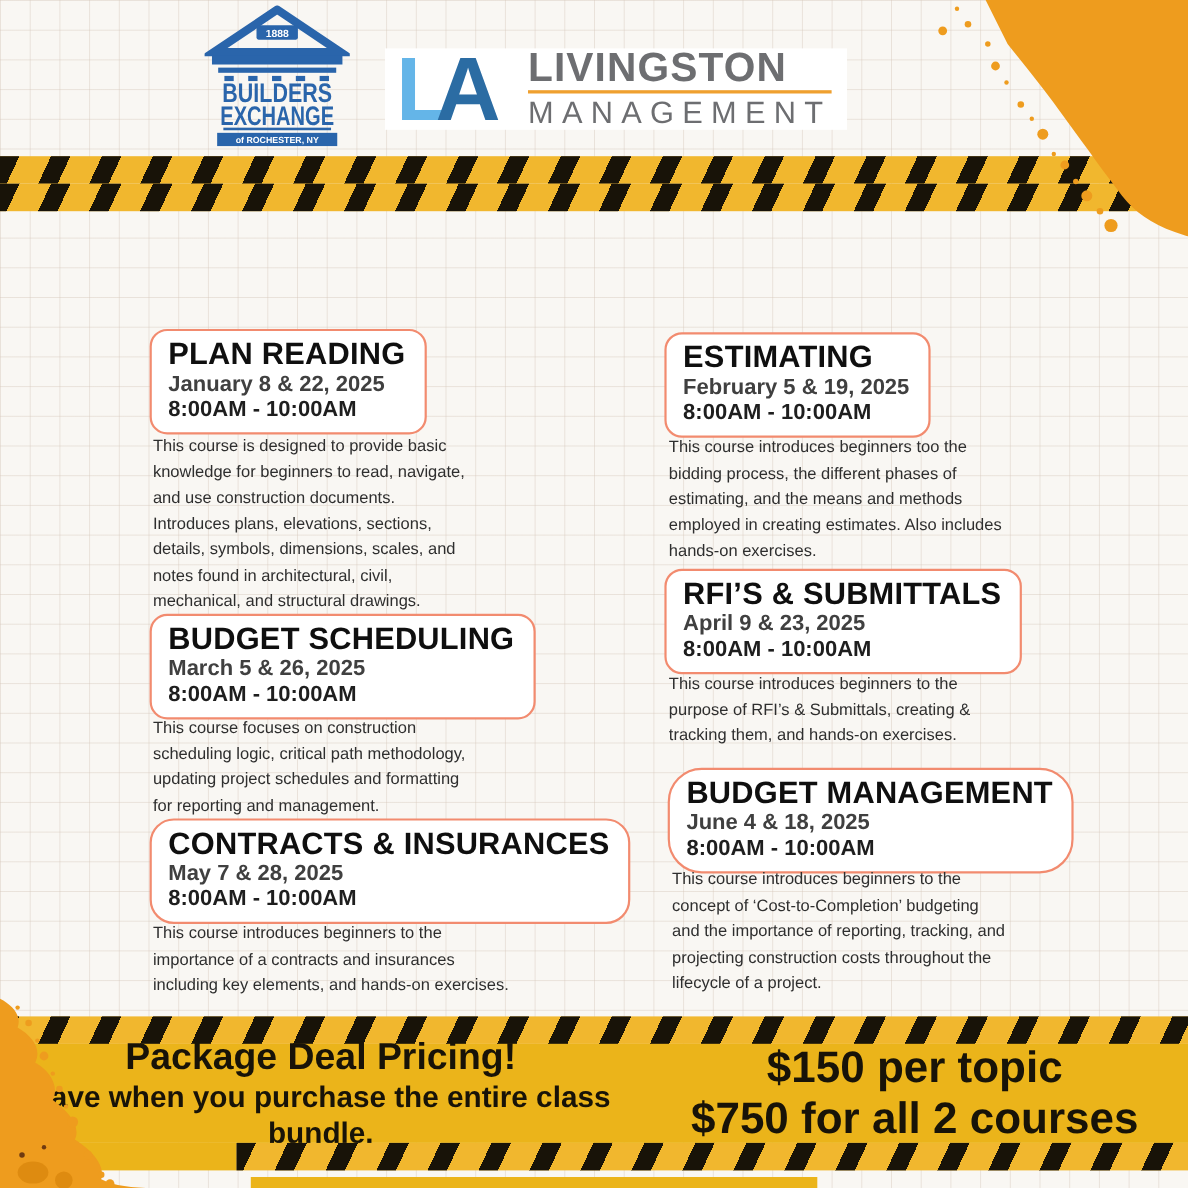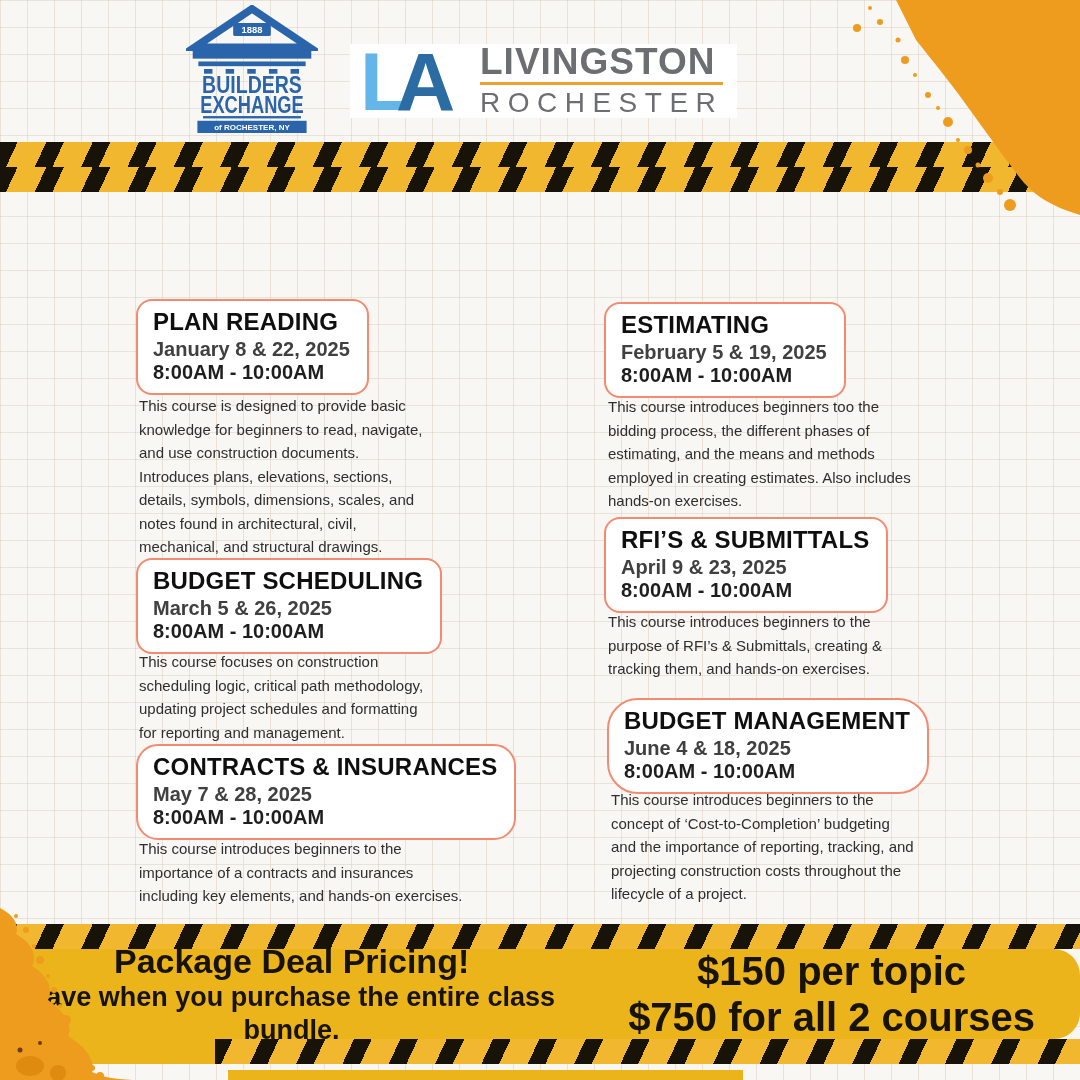--- a/index.html
+++ b/index.html
@@ -29,37 +29,37 @@
   .stripe{
     height:25px;
     background-color:#F1B72E;
     background-image:repeating-linear-gradient(115deg,#181308 0 16px,transparent 16px 42px);
   }
   .construction-banner{position:absolute;left:0;top:142px;width:1080px;z-index:10;}
   .banner-body{background:#EBB41A;height:96px;display:flex;flex-direction:column;align-items:center;justify-content:center;}
   .banner-title{font-size:53px;font-weight:bold;color:#181308;line-height:56px;}
   .banner-subtitle{font-size:35px;color:#181308;line-height:38px;margin-top:1px;}
   .pricing-banner{position:absolute;left:0;top:924px;width:1080px;z-index:10;}
-  .pricing-body{background:#EBB41A;height:90px;display:flex;align-items:center;border-radius:26px;}
+  .pricing-body{background:#EBB41A;height:90px;display:flex;align-items:center;}
   .pricing-left{width:54%;text-align:center;}
   .pricing-right{width:46%;text-align:center;}
   .pricing-heading{font-size:34px;font-weight:bold;color:#181308;line-height:40px;}
   .pricing-subheading{font-size:27px;font-weight:bold;color:#181308;line-height:33px;}
   .price-line{font-size:40px;font-weight:bold;color:#181308;line-height:46px;}
   .stripe-row{display:flex;}
   .stripe-spacer{width:215px;background:#EBB41A;height:25px;}
   .stripe-rest{flex:1;}
   .bottom-chip{position:absolute;left:228px;top:1070px;width:515px;height:10px;background:#EBB41A;z-index:9;}
   
   .card{
     position:absolute;z-index:20;background:#ffffff;
     border:2px solid #F28B6F;border-radius:16px;
     padding:6px 17px 9px 15px;white-space:nowrap;
   }
-  .card .ttl{font-size:24px;font-weight:bold;color:#0f0f0f;line-height:29px;letter-spacing:.2px;}
+  .card .ttl{font-size:28px;font-weight:bold;color:#0f0f0f;line-height:29px;letter-spacing:.2px;}
   .card .dts{font-size:20px;font-weight:bold;color:#404040;line-height:23px;margin-top:2px;}
   .card .tm{font-size:20px;font-weight:bold;color:#1e1e1e;line-height:23px;}
   .desc{
     position:absolute;z-index:20;font-size:15px;line-height:23.5px;color:#2e2e2e;
     white-space:pre-line;
   }
   .pos-card1{left:136px;top:299px;}  .pos-desc1{left:139px;top:394px;width:410px;}
   .pos-card2{left:136px;top:558px;}  .pos-desc2{left:139px;top:650px;width:420px;}
   .pos-card3{left:136px;top:744px;border-radius:22px;}  .pos-desc3{left:139px;top:837px;width:450px;}
   .pos-card4{left:604px;top:302px;}  .pos-desc4{left:608px;top:395px;width:430px;}
@@ -93,21 +93,21 @@
 </div>
 
 <div class="livingston">
   <div class="la-mono">
     <span class="l">L</span>
     <span class="a">A</span>
   </div>
   <div class="la-name">
     <span class="nm">LIVINGSTON</span>
     <span class="la-rule"></span>
-    <span class="sub">ROCHESTER</span>
+    <span class="sub">MANAGEMENT</span>
   </div>
 </div>
 
 <div class="construction-banner">
   <div class="stripe"></div>
   <div class="stripe"></div>
 </div>
 
 <div class="card pos-card1">
   <div class="ttl">PLAN READING</div>

